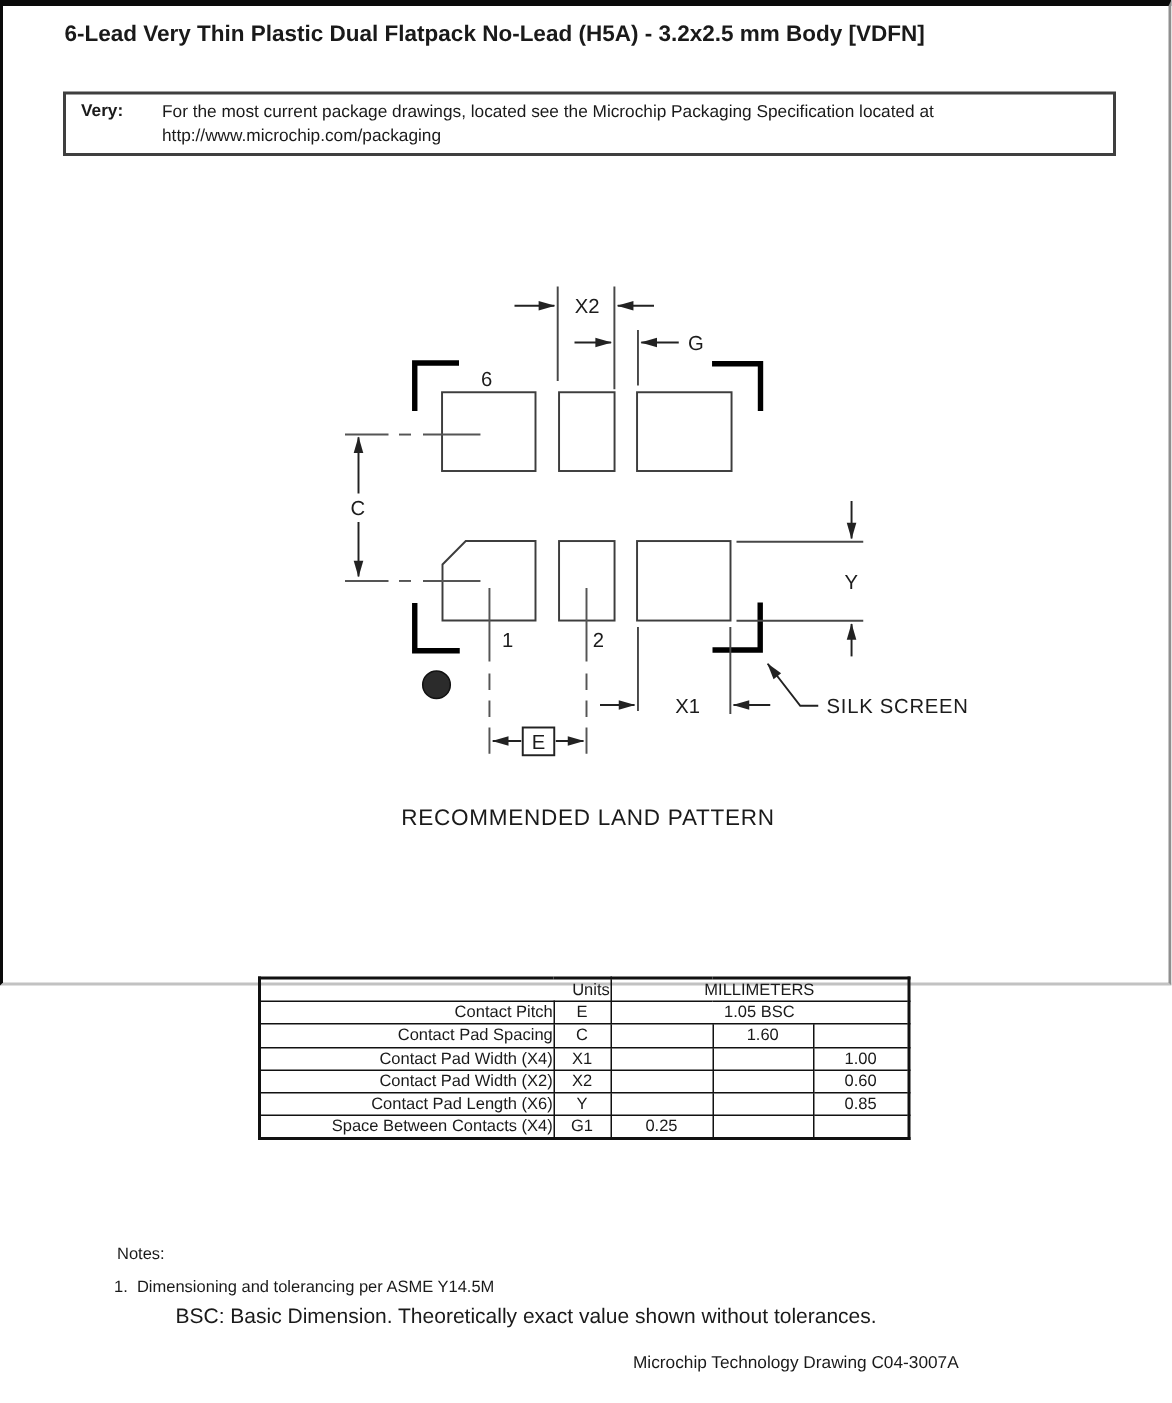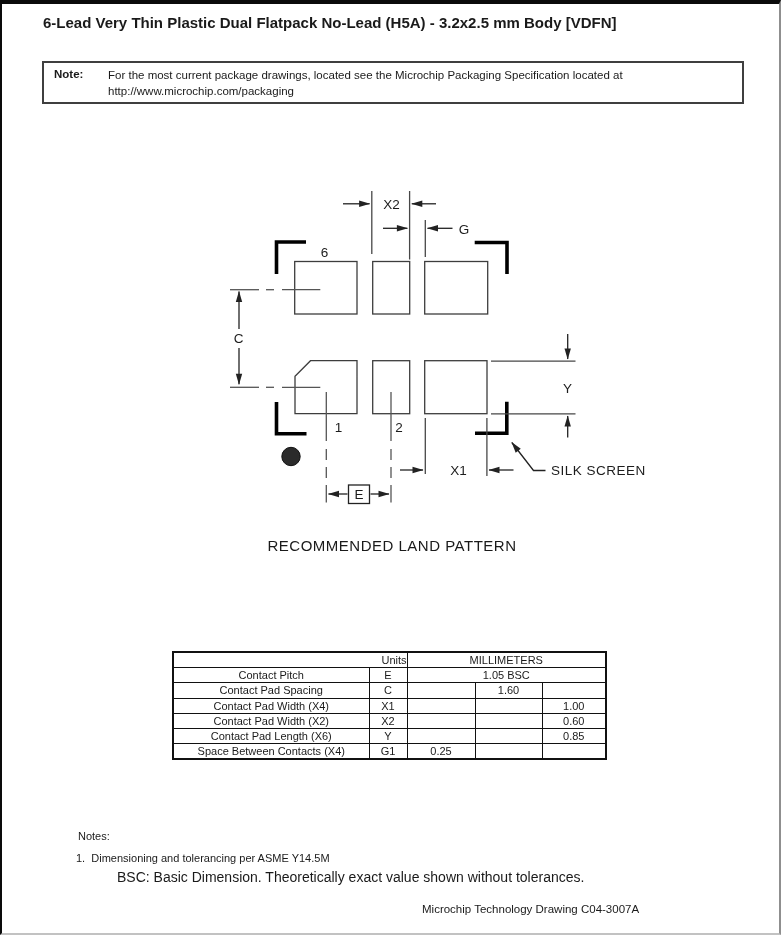--- a/index.html
+++ b/index.html
@@ -1,51 +1,51 @@
 <!DOCTYPE html>
 <html><head>
 <meta charset="utf-8">
 <style>
   html,body{margin:0;padding:0;background:#ffffff;}
   body{width:781px;height:935px;position:relative;font-family:"Liberation Sans",sans-serif;color:#1a1a1a;}
-  .page{position:absolute;left:0;top:0;width:781px;height:935px;box-sizing:border-box;
+  .page{position:absolute;left:0;top:0;width:781px;height:657px;box-sizing:border-box;
         border-top:4px solid #0a0a0a;border-left:2px solid #0a0a0a;
         border-right:2px solid #8f8f8f;border-bottom:2px solid #c2c2c2;background:#fff;}
   .abs{position:absolute;}
   .title{left:41px;top:10px;font-size:15px;font-weight:bold;white-space:nowrap;letter-spacing:0px;}
   .notebox{left:40px;top:57px;width:702px;height:43px;border:2px solid #3f3f3f;box-sizing:border-box;}
   .notebox .lbl{position:absolute;left:10px;top:5px;font-weight:bold;font-size:11.5px;}
   .notebox .body{position:absolute;left:64px;top:5px;font-size:11.5px;line-height:15.5px;}
   .caption{left:170px;top:533px;width:440px;text-align:center;font-size:15px;letter-spacing:0.5px;white-space:nowrap;}
   .dimtable{left:170px;top:647px;border-collapse:collapse;table-layout:fixed;font-size:11px;}
   .dimtable td{border:1.5px solid #111;height:14.2px;padding:0 0;white-space:nowrap;overflow:hidden;}
   .dimtable{border:2px solid #111;}
   .tc{text-align:center;margin-left:24px;}
   .tr{text-align:right;}
-  .tl{text-align:center;}
+  .tl{text-align:right;}
   .notes-h{left:76px;top:826px;font-size:11px;}
   .notes-1{left:74px;top:848px;font-size:11px;white-space:pre;}
   .notes-2{left:115px;top:865px;font-size:14px;}
   .footer{left:420px;top:899px;width:300px;font-size:11.5px;white-space:nowrap;}
   svg text{font-family:"Liberation Sans",sans-serif;font-size:13.5px;fill:#1c1c1c;}
   svg .thin{stroke:#3d3d3d;stroke-width:1.3;fill:none;}
   svg .ext{stroke:#474747;stroke-width:1.3;fill:none;}
   svg .cl{stroke:#555;stroke-width:1.3;fill:none;}
   svg .dim{stroke:#222;stroke-width:1.3;fill:none;}
   svg .silk{stroke:#000;stroke-width:3.6;fill:none;}
 </style>
 </head>
 <body>
 
 <div class="page">
 
   <div class="abs title">6-Lead Very Thin Plastic Dual Flatpack No-Lead (H5A) - 3.2x2.5 mm Body [VDFN]</div>
 
   <div class="abs notebox">
-    <span class="lbl">Note:</span>
+    <span class="lbl">Very:</span>
     <div class="body">
       <div>For the most current package drawings, located see the Microchip Packaging Specification located at</div>
       <div>http://www.microchip.com/packaging</div>
     </div>
   </div>
 
   <svg class="abs" style="left:170px;top:180px;" width="490" height="330" viewBox="170 180 490 330">
     <defs>
       <marker id="ar" viewBox="0 0 12 8" markerWidth="12" markerHeight="8" refX="11" refY="4" orient="auto" markerUnits="userSpaceOnUse">
         <path d="M0.5,0.8 L11.5,4 L0.5,7.2 Z" fill="#222"></path>

